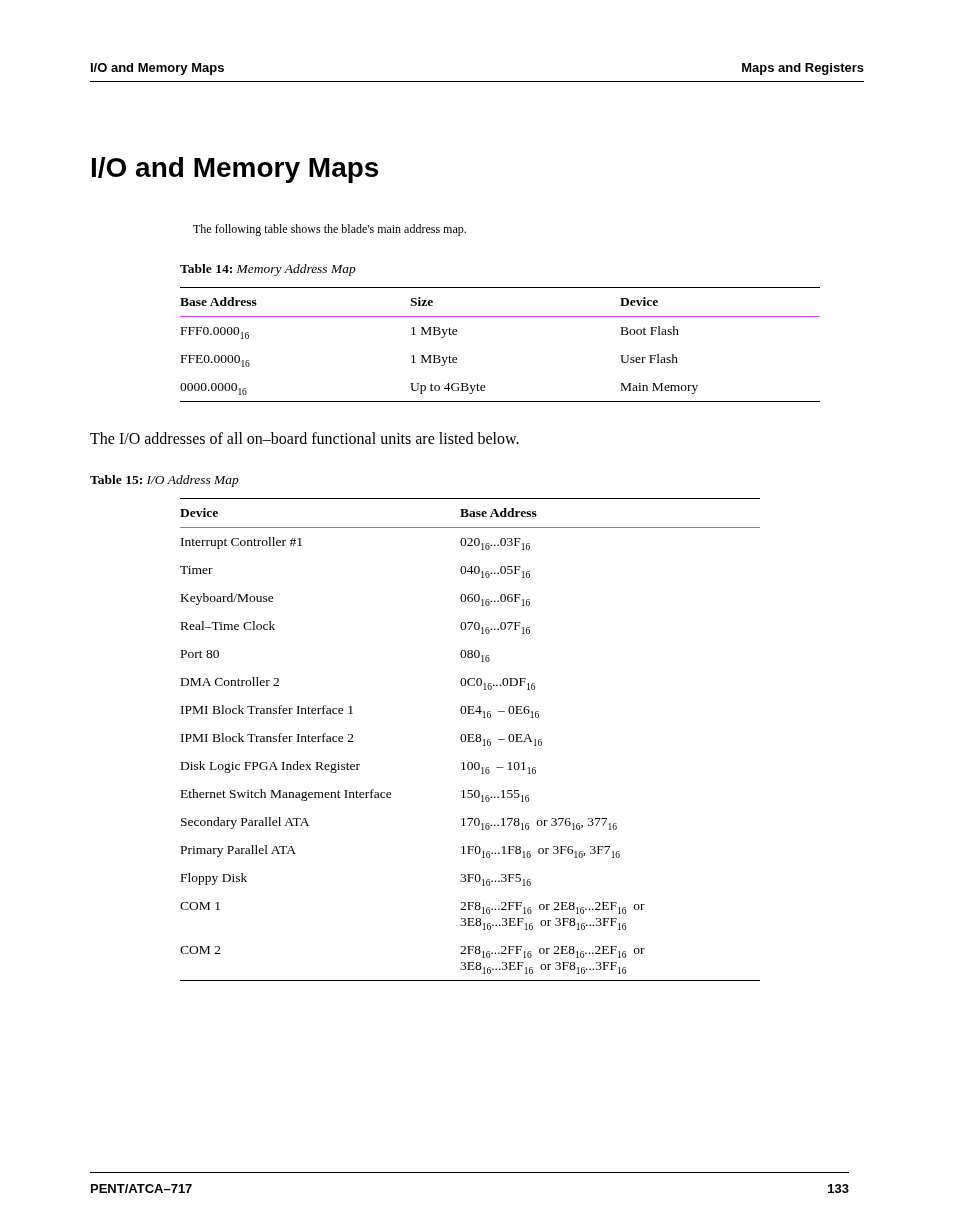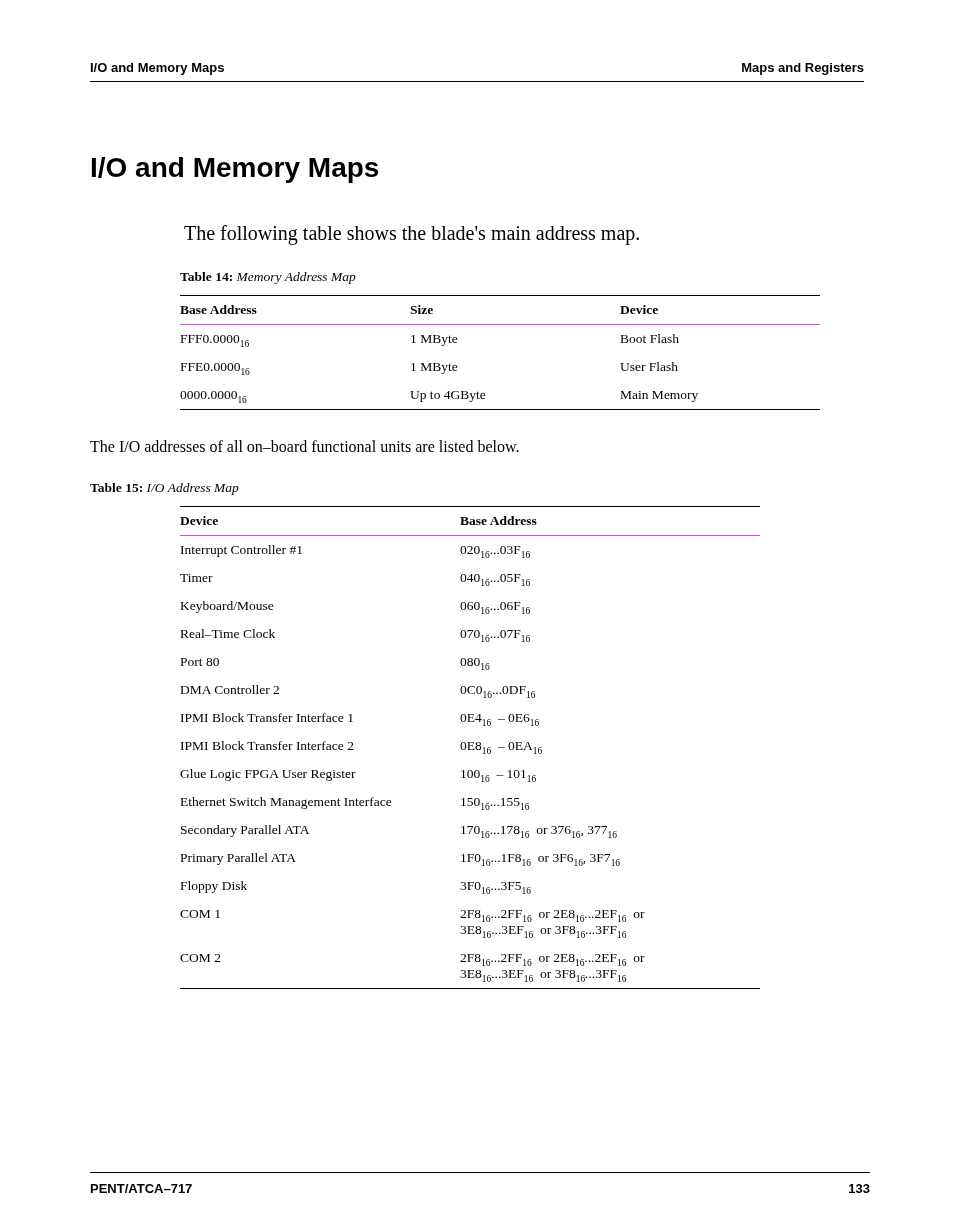--- a/index.html
+++ b/index.html
@@ -29,22 +29,22 @@
   h1.section-title {
     font-family: Arial, Helvetica, sans-serif;
     font-weight: 700;
     font-size: 28px;
     margin: 0 0 38px 0;
   }
   .body-indent {
     margin-left: 90px;
   }
   .intro {
-    font-size: 20px;
-    margin: 0 0 24px 4px;
+    font-size: 12px;
+    margin: 0 0 24px 13px;
   }
   .table-caption {
     font-size: 13.5px;
     margin: 0 0 10px 0;
   }
   .table-caption .cap-label { font-weight: 700; text-align: center; }
   .table-caption .cap-title { font-style: italic; margin-top: 44px; }
   table.data {
     border-collapse: collapse;
     font-size: 13.5px;
@@ -75,21 +75,21 @@
   }
   
   .t15 { width: 580px; }
   .t15 col.c1 { width: 280px; }
   .t15 col.c2 { width: 300px; }
   sub { font-size: 70%; vertical-align: sub; line-height: 0; }
   .footer {
     position: absolute;
     bottom: 36px;
     left: 90px;
-    right: 84px;
+    right: 105px;
     display: flex;
     justify-content: space-between;
     font-family: Arial, Helvetica, sans-serif;
     font-size: 13px;
     font-weight: 700;
     border-top: 1px solid #000;
     padding-top: 8px;
   }
 </style>
 </head>
@@ -188,21 +188,21 @@
           </tr>
           <tr>
             <td>IPMI Block Transfer Interface 1</td>
             <td>0E4<sub>16</sub>&nbsp;&nbsp;– 0E6<sub>16</sub></td>
           </tr>
           <tr>
             <td>IPMI Block Transfer Interface 2</td>
             <td>0E8<sub>16</sub>&nbsp;&nbsp;– 0EA<sub>16</sub></td>
           </tr>
           <tr>
-            <td>Glue Logic FPGA User Register</td>
+            <td>Disk Logic FPGA Index Register</td>
             <td>100<sub>16</sub>&nbsp;&nbsp;– 101<sub>16</sub></td>
           </tr>
           <tr>
             <td>Ethernet Switch Management Interface</td>
             <td>150<sub>16</sub>...155<sub>16</sub></td>
           </tr>
           <tr>
             <td>Secondary Parallel ATA</td>
             <td>170<sub>16</sub>...178<sub>16</sub>&nbsp;&nbsp;or 376<sub>16</sub>, 377<sub>16</sub></td>
           </tr>

